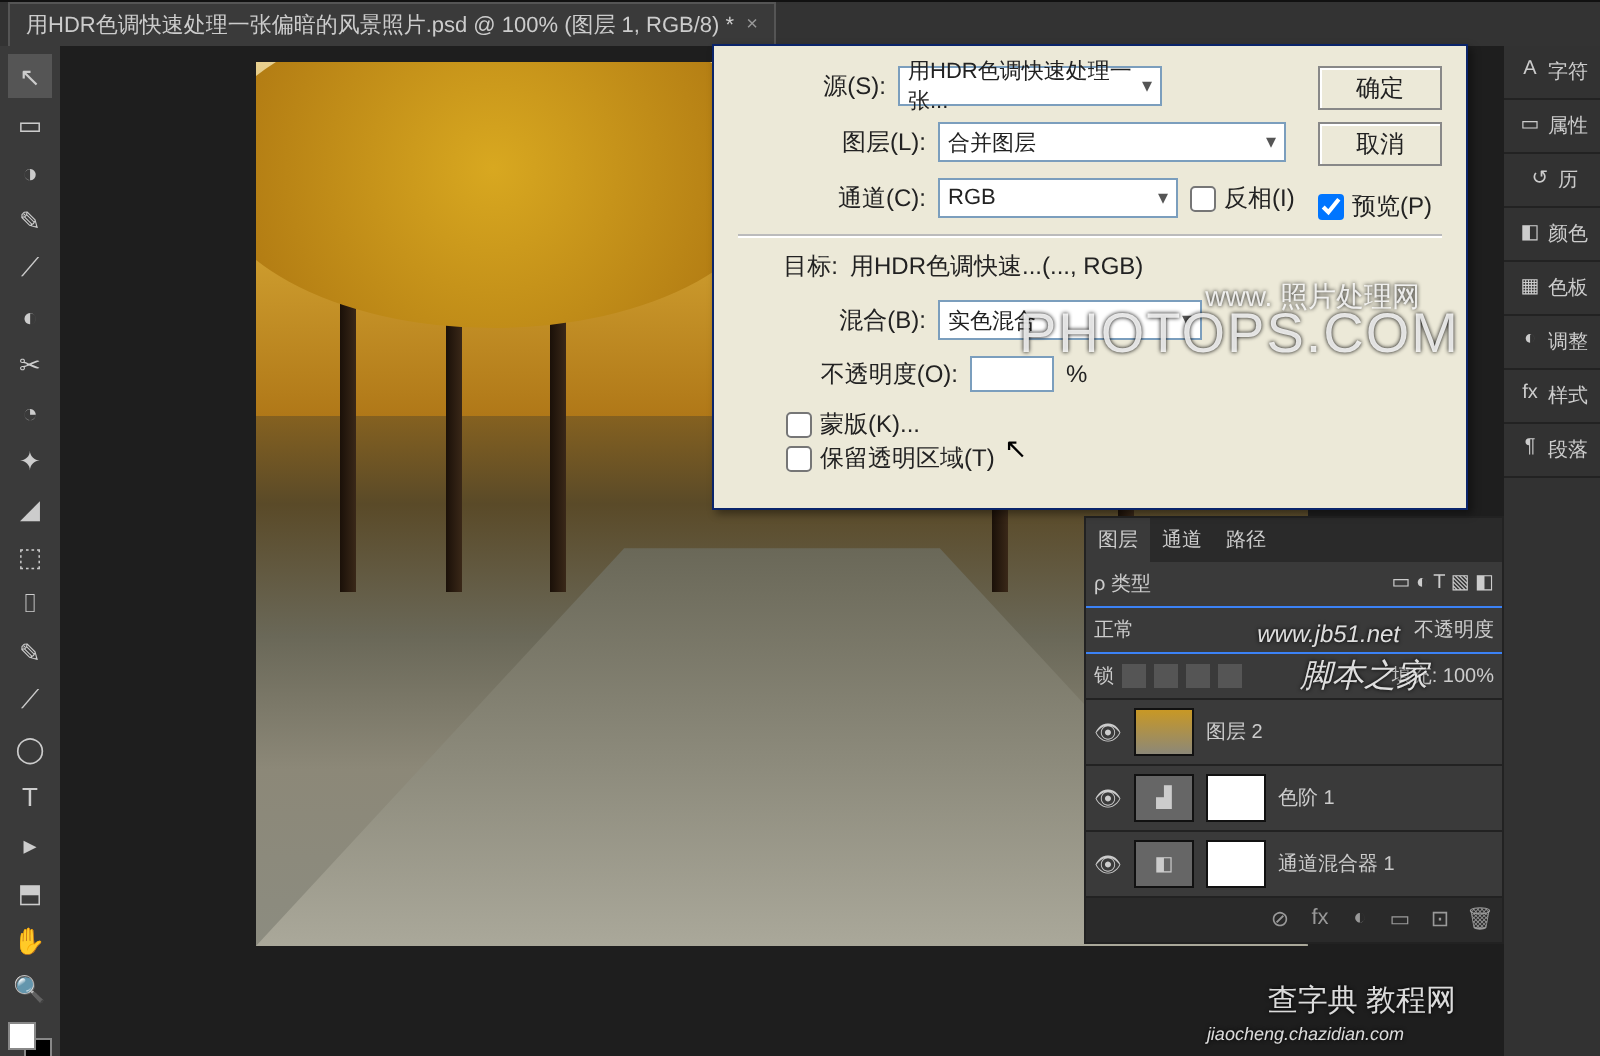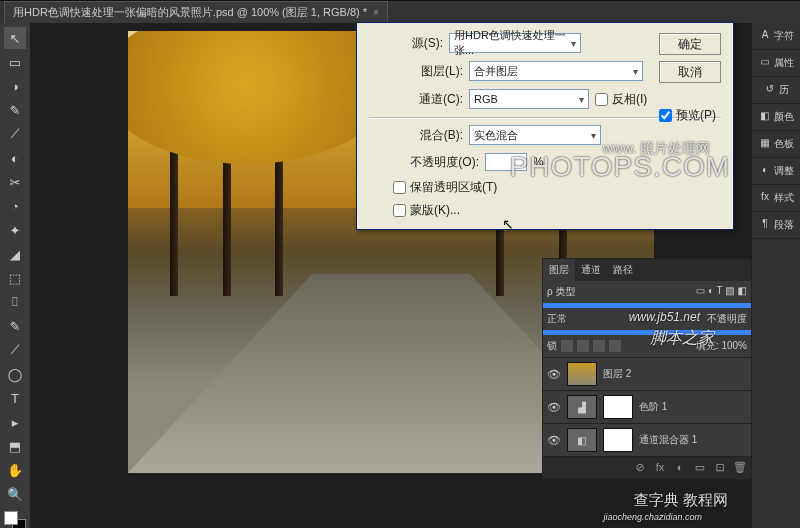--- a/index.html
+++ b/index.html
@@ -24,21 +24,21 @@
 .trunk { position:absolute; bottom:0; width:8px; background:linear-gradient(90deg,#1a1008,#3a2818); }
 .foliage { position:absolute; border-radius:50%; background: radial-gradient(circle,#d8a820,#a87010); }
 .path { position:absolute; bottom:0; left:0; right:0; height:45%; background: linear-gradient(180deg,#6a6858,#aaa89a); clip-path: polygon(35% 0, 65% 0, 100% 100%, 0 100%); }
 .right-panels { width: 48px; background: #323232; display:flex; flex-direction:column; }
 .panel-tab { color:#ccc; font-size:10px; padding:6px 4px; text-align:center; border-bottom:1px solid #222; writing-mode: horizontal-tb; display:flex; align-items:center; justify-content:center; gap:2px; }
 .panel-tab .ico { width:14px; height:14px; display:inline-block; }
 .layers-panel { position:absolute; right:48px; top:258px; width:210px; background:#3a3a3a; border:1px solid #222; z-index:5; }
 .lp-header { display:flex; background:#2a2a2a; }
 .lp-tab { font-size:10px; color:#ccc; padding:4px 6px; }
 .lp-tab.active { background:#3a3a3a; }
-.lp-controls { padding:4px; font-size:10px; color:#ccc; display:flex; justify-content:space-between; border-bottom:5px solid #3b82f6; }
+.lp-controls { padding:4px; font-size:10px; color:#ccc; display:flex; justify-content:space-between; border-bottom:1px solid #3b82f6; }
 .lp-row2 { padding:4px; font-size:10px; color:#ccc; display:flex; justify-content:space-between; border-bottom:1px solid #222; }
 .lock-row { display:flex; gap:4px; align-items:center; }
 .mini { width:12px;height:12px;background:#555;display:inline-block; }
 .layer-item { display:flex; align-items:center; padding:4px; gap:6px; border-bottom:1px solid #222; }
 .eye { width:14px; color:#ccc; font-size:11px; text-align:center; }
 .thumb { width:30px; height:24px; background:#888; border:1px solid #111; }
 .thumb.img { background:linear-gradient(#c89825,#8c8878); }
 .thumb.white { background:#fff; }
 .thumb.adj { background:#666; display:flex;align-items:center;justify-content:center;font-size:10px;color:#ccc; }
 .layer-name { font-size:10px; color:#ccc; }
@@ -211,21 +211,21 @@
     <span>⊡</span>
     <span>🗑</span>
   </div>
 </div>
 
 <div class="dialog">
   <div class="dlg-body">
     <div class="btn-col">
       <div class="btn">确定</div>
       <div class="btn">取消</div>
-      <label class="chk" style="margin-top:18px">
+      <label class="chk" style="margin-top:6px">
         <input type="checkbox" checked="" style="">
         <span>预览(P)</span>
       </label>
     </div>
 
     <div class="dlg-row">
       <label>源(S):</label>
       <div class="dd" style="width:132px">
           <span>用HDR色调快速处理一张...</span>
         </div>
@@ -240,38 +240,42 @@
       <label>通道(C):</label>
       <div class="dd" style="width:120px">
           <span>RGB</span>
         </div>
       <label class="chk">
           <input type="checkbox" style="">
           <span>反相(I)</span>
         </label>
     </div>
     <div class="sep"></div>
+    <div class="dlg-row">
+      <label style="width:50px">目标:</label>
+      <span>用HDR色调快速...(..., RGB)</span>
+    </div>
     <div class="dlg-row" style="padding-left:20px">
       <label>混合(B):</label>
       <div class="dd" style="width:132px">
           <span>实色混合</span>
         </div>
     </div>
     <div class="dlg-row" style="padding-left:20px">
       <label style="width:90px">不透明度(O):</label>
       <input class="num-input" value="" style="">
       <span>%</span>
     </div>
+    <label class="chk" style="margin-left:24px;display:flex">
+      <input type="checkbox" style="">
+        <span>蒙版(K)...</span>
+    </label>
     <label class="chk" style="margin-left:24px;margin-bottom:6px;display:flex">
       <input type="checkbox" style="">
         <span>保留透明区域(T)</span>
-    </label>
-    <label class="chk" style="margin-left:24px;display:flex">
-      <input type="checkbox" style="">
-        <span>蒙版(K)...</span>
     </label>
   </div>
 </div>
 
 <div class="cursor">↖</div>
 
 <div class="wm wm1">www.    照片处理网</div>
 <div class="wm wm2">PHOTOPS.COM</div>
 <div class="wm wm3">脚本之家</div>
 <div class="wm wm3b">www.jb51.net</div>

